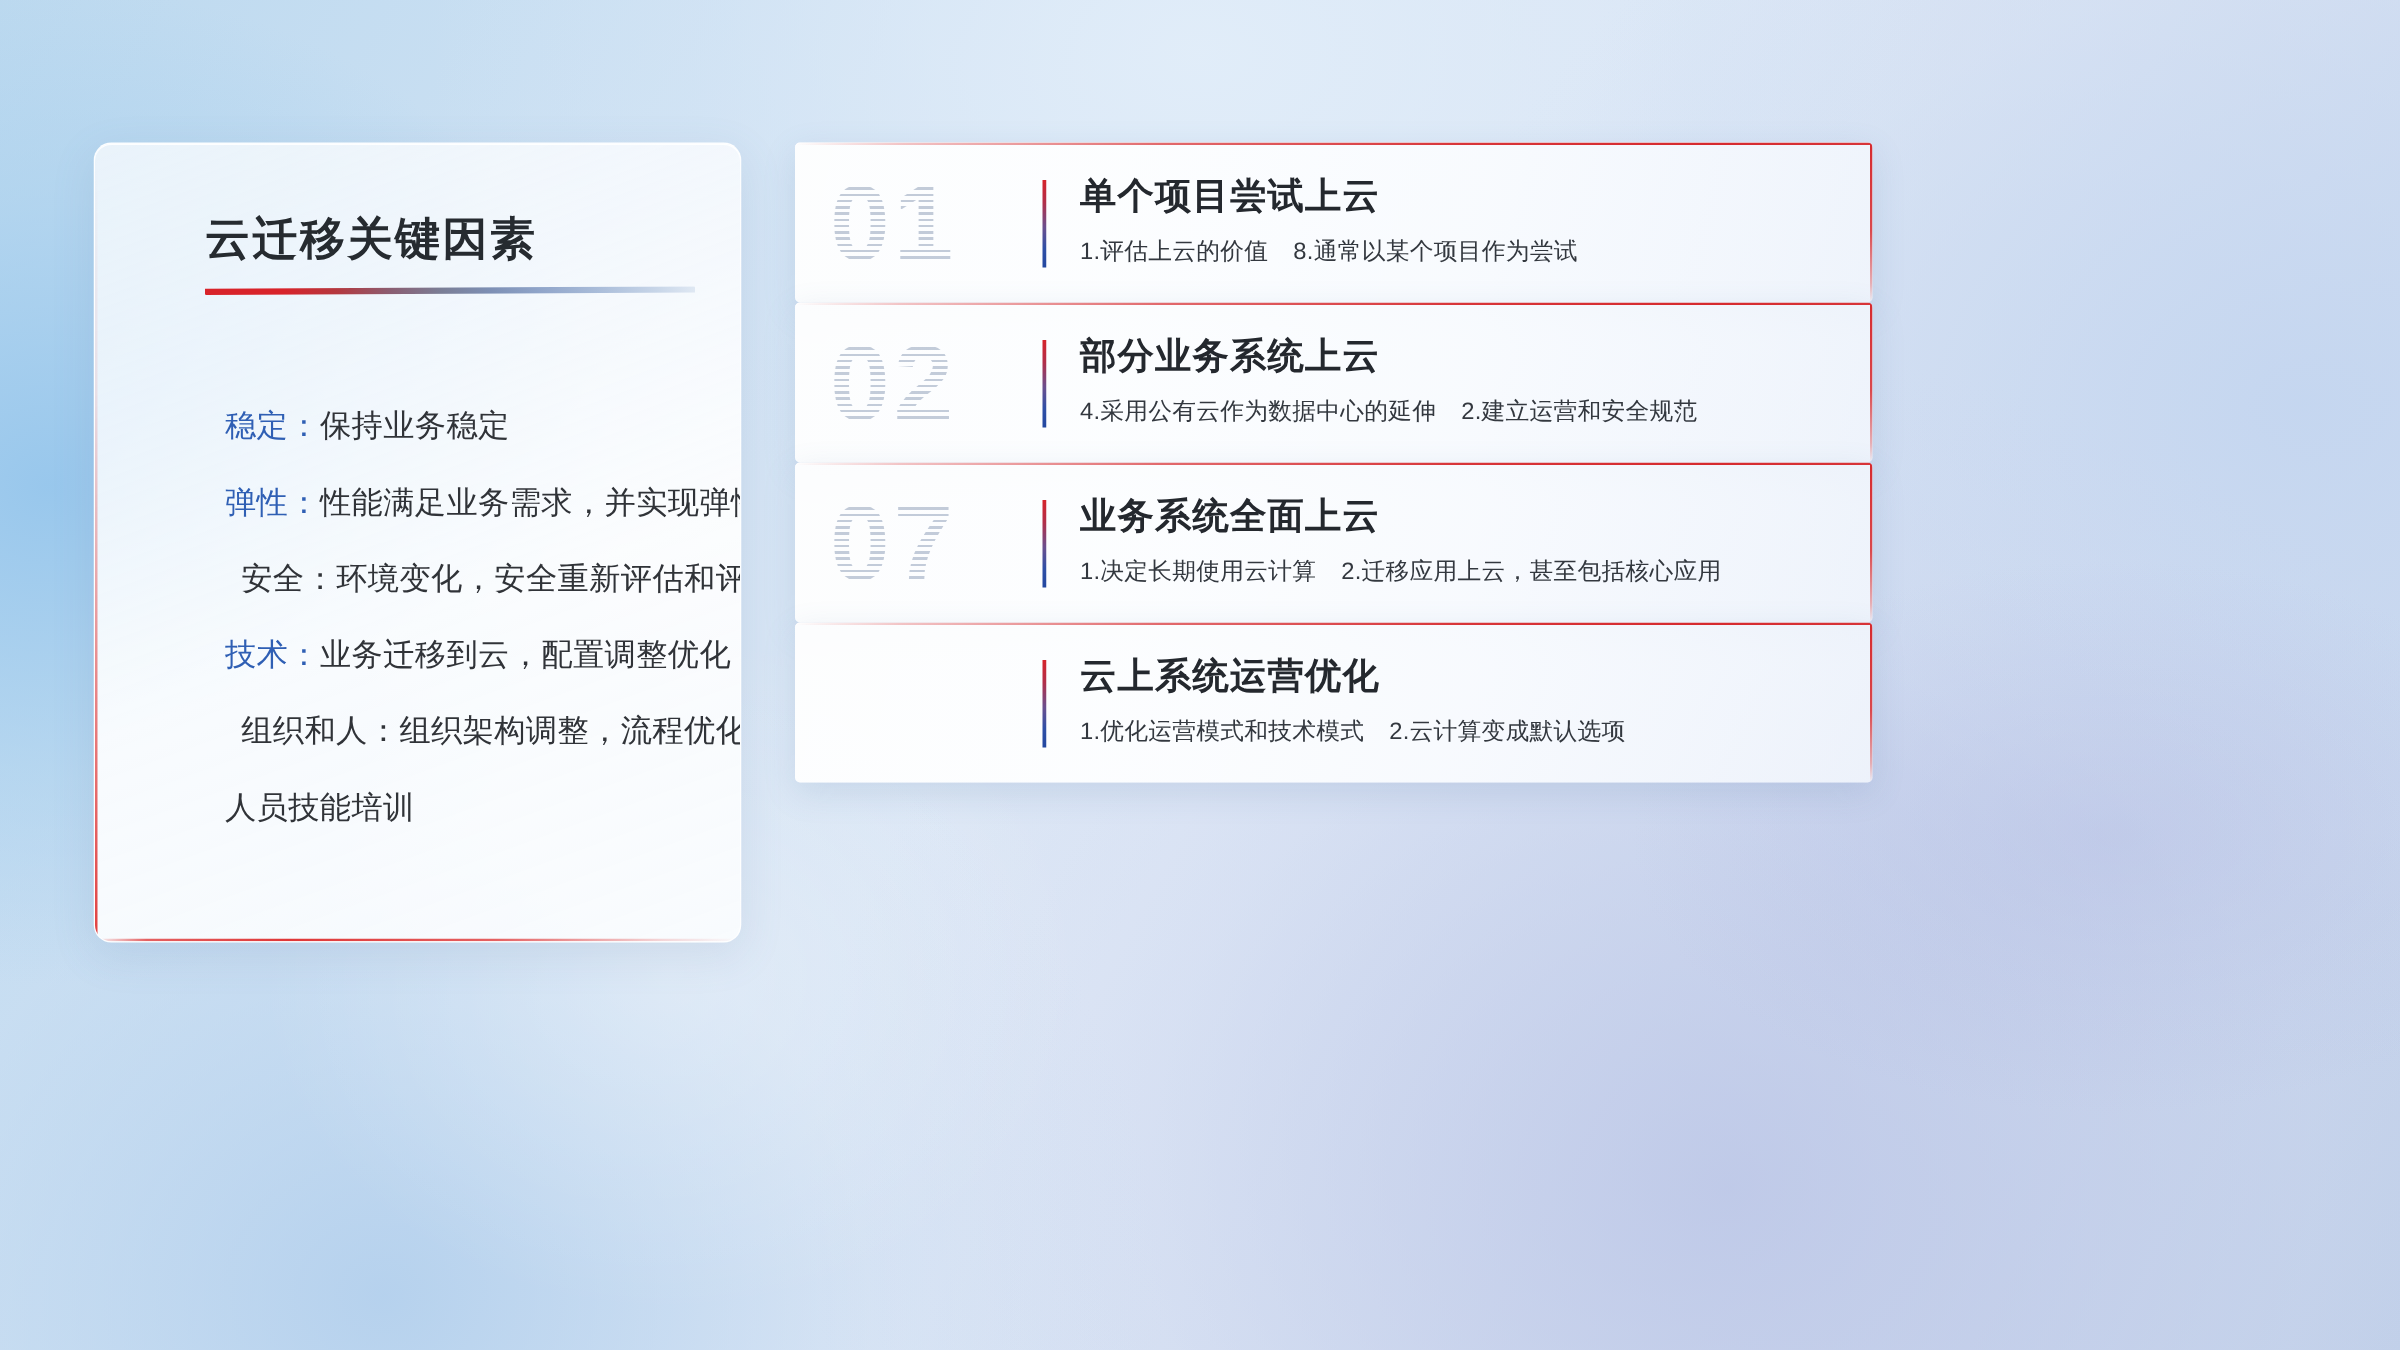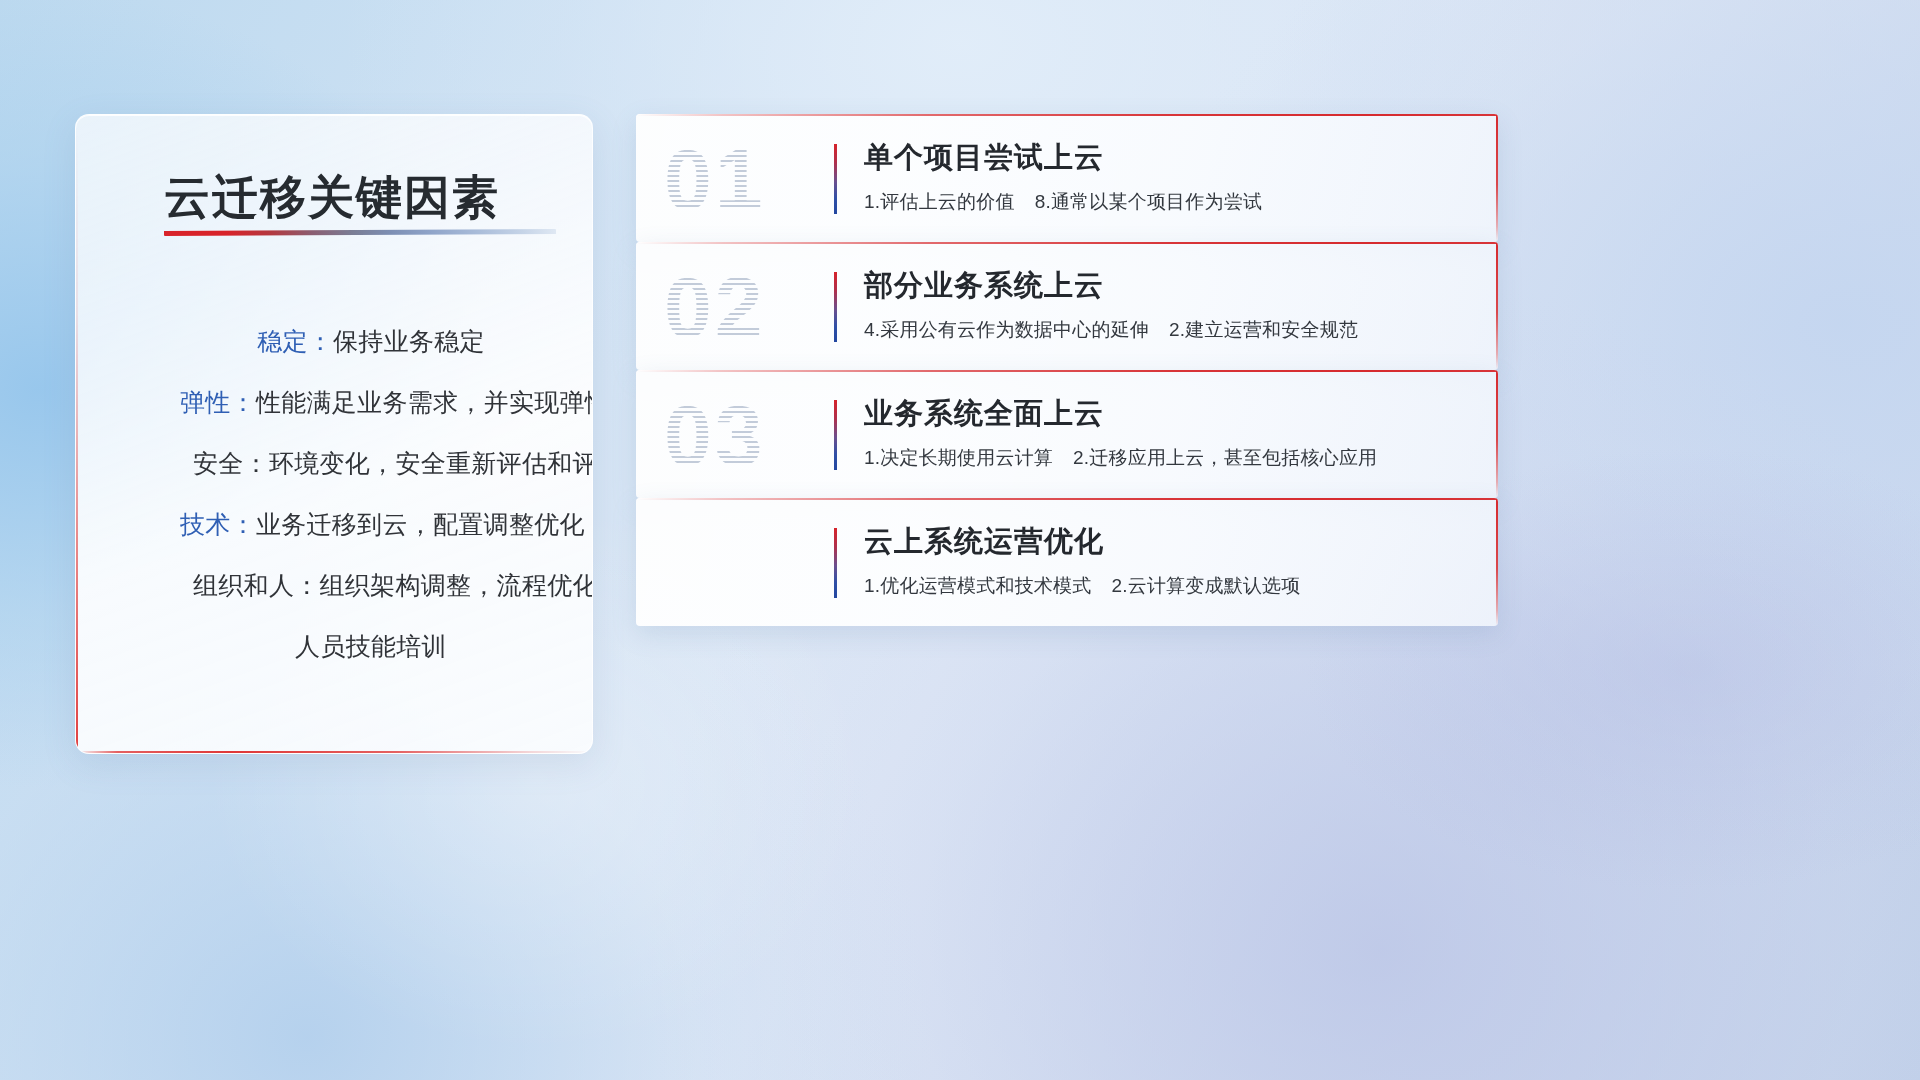--- a/index.html
+++ b/index.html
@@ -82,21 +82,21 @@
       rgba(222,45,45,0) 0%,
       rgba(222,45,45,0.10) 30%,
       rgba(222,45,45,0.55) 66%,
       rgba(222,45,45,0.9) 100%);
   }
 
   #left-title {
     position: absolute;
     left: 88px;
     top: 52px;
-    font-size: 46px;
+    font-size: 36px;
     font-weight: bold;
     letter-spacing: 2px;
     color: #262b30;
     white-space: nowrap;
   }
 
   #left-underline {
     position: absolute;
     left: 88px;
     top: 114px;
@@ -115,21 +115,20 @@
       #dfe8f3 100%);
     clip-path: polygon(0 28%, 100% 0, 100% 72%, 0 100%);
     border-radius: 1px;
   }
 
   #left-list {
     position: absolute;
     left: 104px;
     right: 30px;
     top: 196px;
-    text-align: center;
   }
   .lrow {
     font-size: 25px;
     line-height: 61px;
     color: #303338;
     white-space: nowrap;
     letter-spacing: 0.3px;
   }
   .lrow .lbl-blue { color: #2f5fb4; }
   .lrow .lbl-dark { color: #303338; margin-left: 13px; }
@@ -287,21 +286,21 @@
       <div class="rbar"></div>
       <div class="rtext">
         <div class="rtitle">部分业务系统上云</div>
         <div class="rdesc">
           <span>4.采用公有云作为数据中心的延伸</span><span class="gap"></span><span>2.建立运营和安全规范</span>
         </div>
       </div>
     </div>
 
     <div class="rcard">
-      <div class="rnum">03</div>
+      <div class="rnum">07</div>
       <div class="rbar"></div>
       <div class="rtext">
         <div class="rtitle">业务系统全面上云</div>
         <div class="rdesc">
           <span>1.决定长期使用云计算</span><span class="gap"></span><span>2.迁移应用上云，甚至包括核心应用</span>
         </div>
       </div>
     </div>
 
     <div class="rcard">

